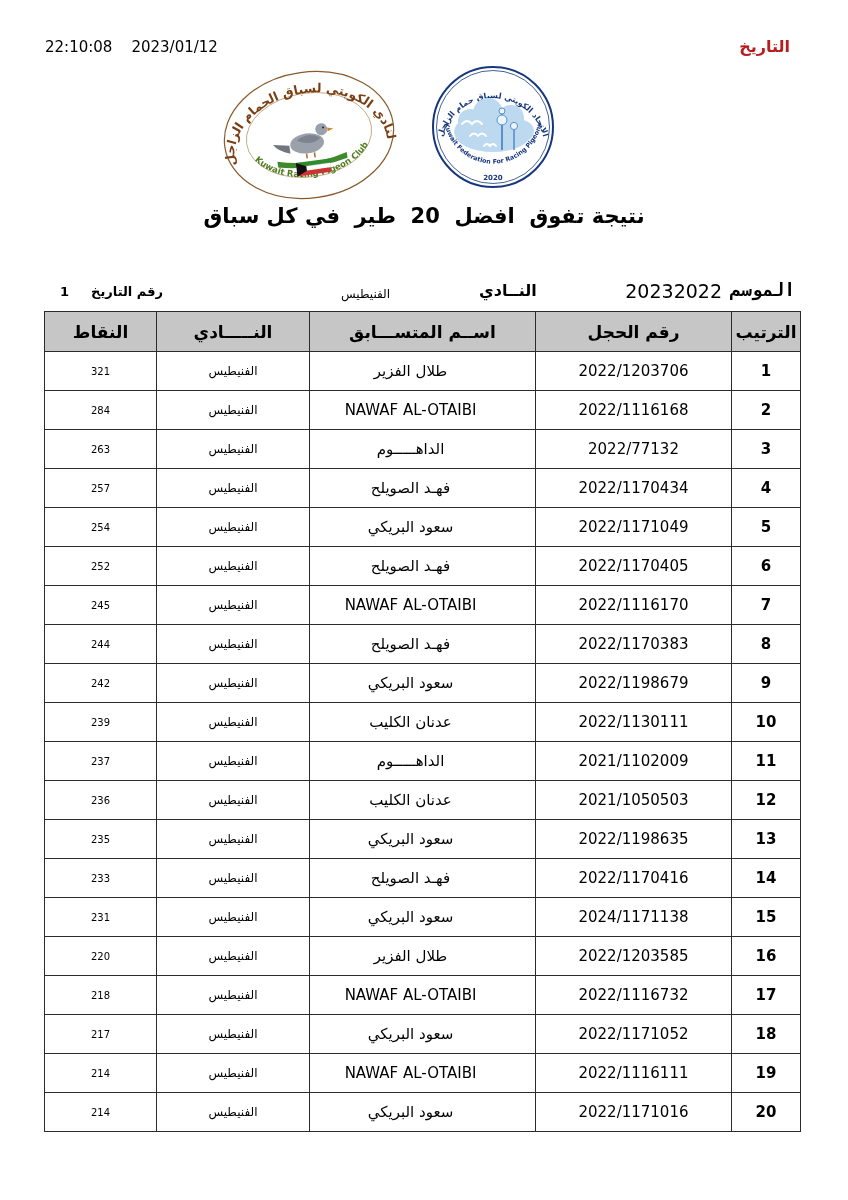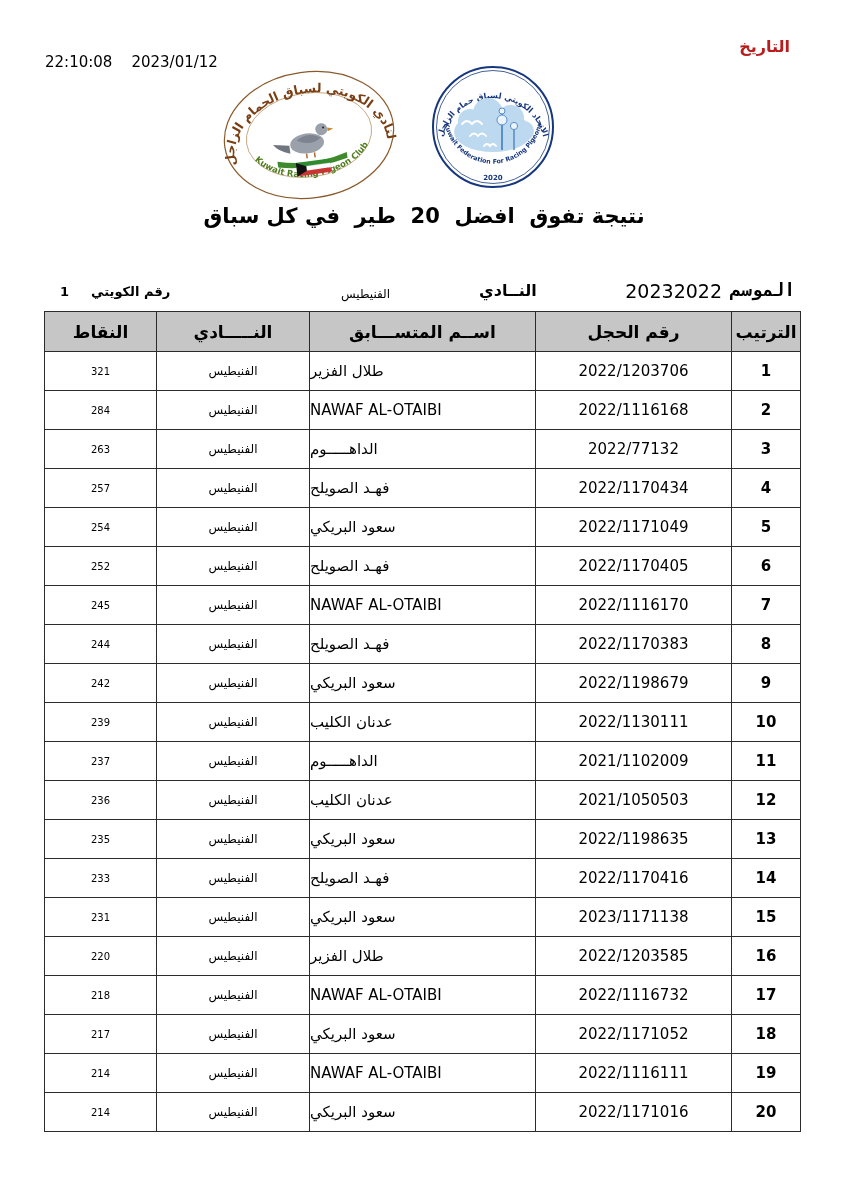--- a/index.html
+++ b/index.html
@@ -1,34 +1,34 @@
 <!DOCTYPE html>
 <html lang="ar" dir="rtl"><head>
 <meta charset="utf-8">
 <style>
   html,body{margin:0;padding:0;background:#fff;}
   body{width:848px;height:1200px;font-family:"DejaVu Sans",sans-serif;color:#000;}
   .page{position:relative;width:848px;height:1200px;overflow:hidden;direction:rtl;background:#fff;}
-  .datetime{position:absolute;top:38px;left:45px;font-size:15px;direction:ltr;white-space:pre;margin-top:15px;}
+  .datetime{position:absolute;top:38px;left:45px;font-size:15px;direction:ltr;white-space:pre;}
   .date-label{position:absolute;top:37px;right:58px;font-size:16px;font-weight:bold;color:#b91c1c;}
   .club-logo{position:absolute;top:64px;left:220px;}
   .federation-logo{position:absolute;top:58px;left:430px;}
   .title{position:absolute;top:204px;left:0;width:100%;text-align:center;font-size:21px;font-weight:bold;margin:0;white-space:pre;}
   .season-label{position:absolute;top:279px;right:53px;font-size:18px;font-weight:bold;font-family:Liberation Mono, monospace;}
   .season-value{position:absolute;top:280px;right:126px;font-size:19px;direction:ltr;}
   .club-name-label{position:absolute;top:281px;left:479px;font-size:16px;font-weight:bold;}
   .club-name-value{position:absolute;top:287px;left:341px;font-size:12px;}
   .page-info{position:absolute;top:284px;left:60px;font-size:13px;font-weight:bold;display:flex;gap:22px;direction:rtl;}
   table.results{position:absolute;top:311px;right:47px;width:756px;border-collapse:collapse;table-layout:fixed;direction:rtl;}
   .results th,.results td{border:1px solid #2b2b2b;text-align:center;padding:0;overflow:hidden;}
   .results th{background:#c6c6c6;height:39px;font-size:17px;font-weight:bold;margin-top:39px;}
   .results td{height:38px;background:#fff;}
   td.rank{font-weight:bold;font-size:15px;}
   td.ring{direction:ltr;font-size:15px;}
-  td.name{text-align:left;padding-right:24px;font-size:15px;}
+  td.name{text-align:center;padding-right:24px;font-size:15px;}
   td.club{font-size:12px;}
   td.points{font-size:10px;text-align:center;}
 </style>
 </head>
 <body>
 
 <div class="page">
 
   <div class="datetime">22:10:08    2023/01/12</div>
   <div class="date-label">التاريخ</div>
@@ -106,21 +106,21 @@
     </svg>
   </div>
 
   <h1 class="title">نتيجة تفوق  افضل  20  طير  في كل سباق</h1>
 
   <div class="season-label">الموسم</div>
   <div class="season-value">20232022</div>
   <div class="club-name-label">النــادي</div>
   <div class="club-name-value">الفنيطيس</div>
   <div class="page-info">
-    <span>رقم الكويتي</span>
+    <span>رقم التاريخ</span>
     <span>1</span>
   </div>
 
   <table class="results">
     <colgroup>
       <col style="width:69px">
         <col style="width:196px">
         <col style="width:226px">
         <col style="width:153px">
         <col style="width:112px">
@@ -242,21 +242,21 @@
   <tr>
     <td class="rank">14</td>
     <td class="ring">2022/1170416</td>
     <td class="name">فهـد الصويلح</td>
     <td class="club">الفنيطيس</td>
     <td class="points">233</td>
   </tr>
 
   <tr>
     <td class="rank">15</td>
-    <td class="ring">2023/1171138</td>
+    <td class="ring">2024/1171138</td>
     <td class="name">سعود البريكي</td>
     <td class="club">الفنيطيس</td>
     <td class="points">231</td>
   </tr>
 
   <tr>
     <td class="rank">16</td>
     <td class="ring">2022/1203585</td>
     <td class="name">طلال الفزير</td>
     <td class="club">الفنيطيس</td>

